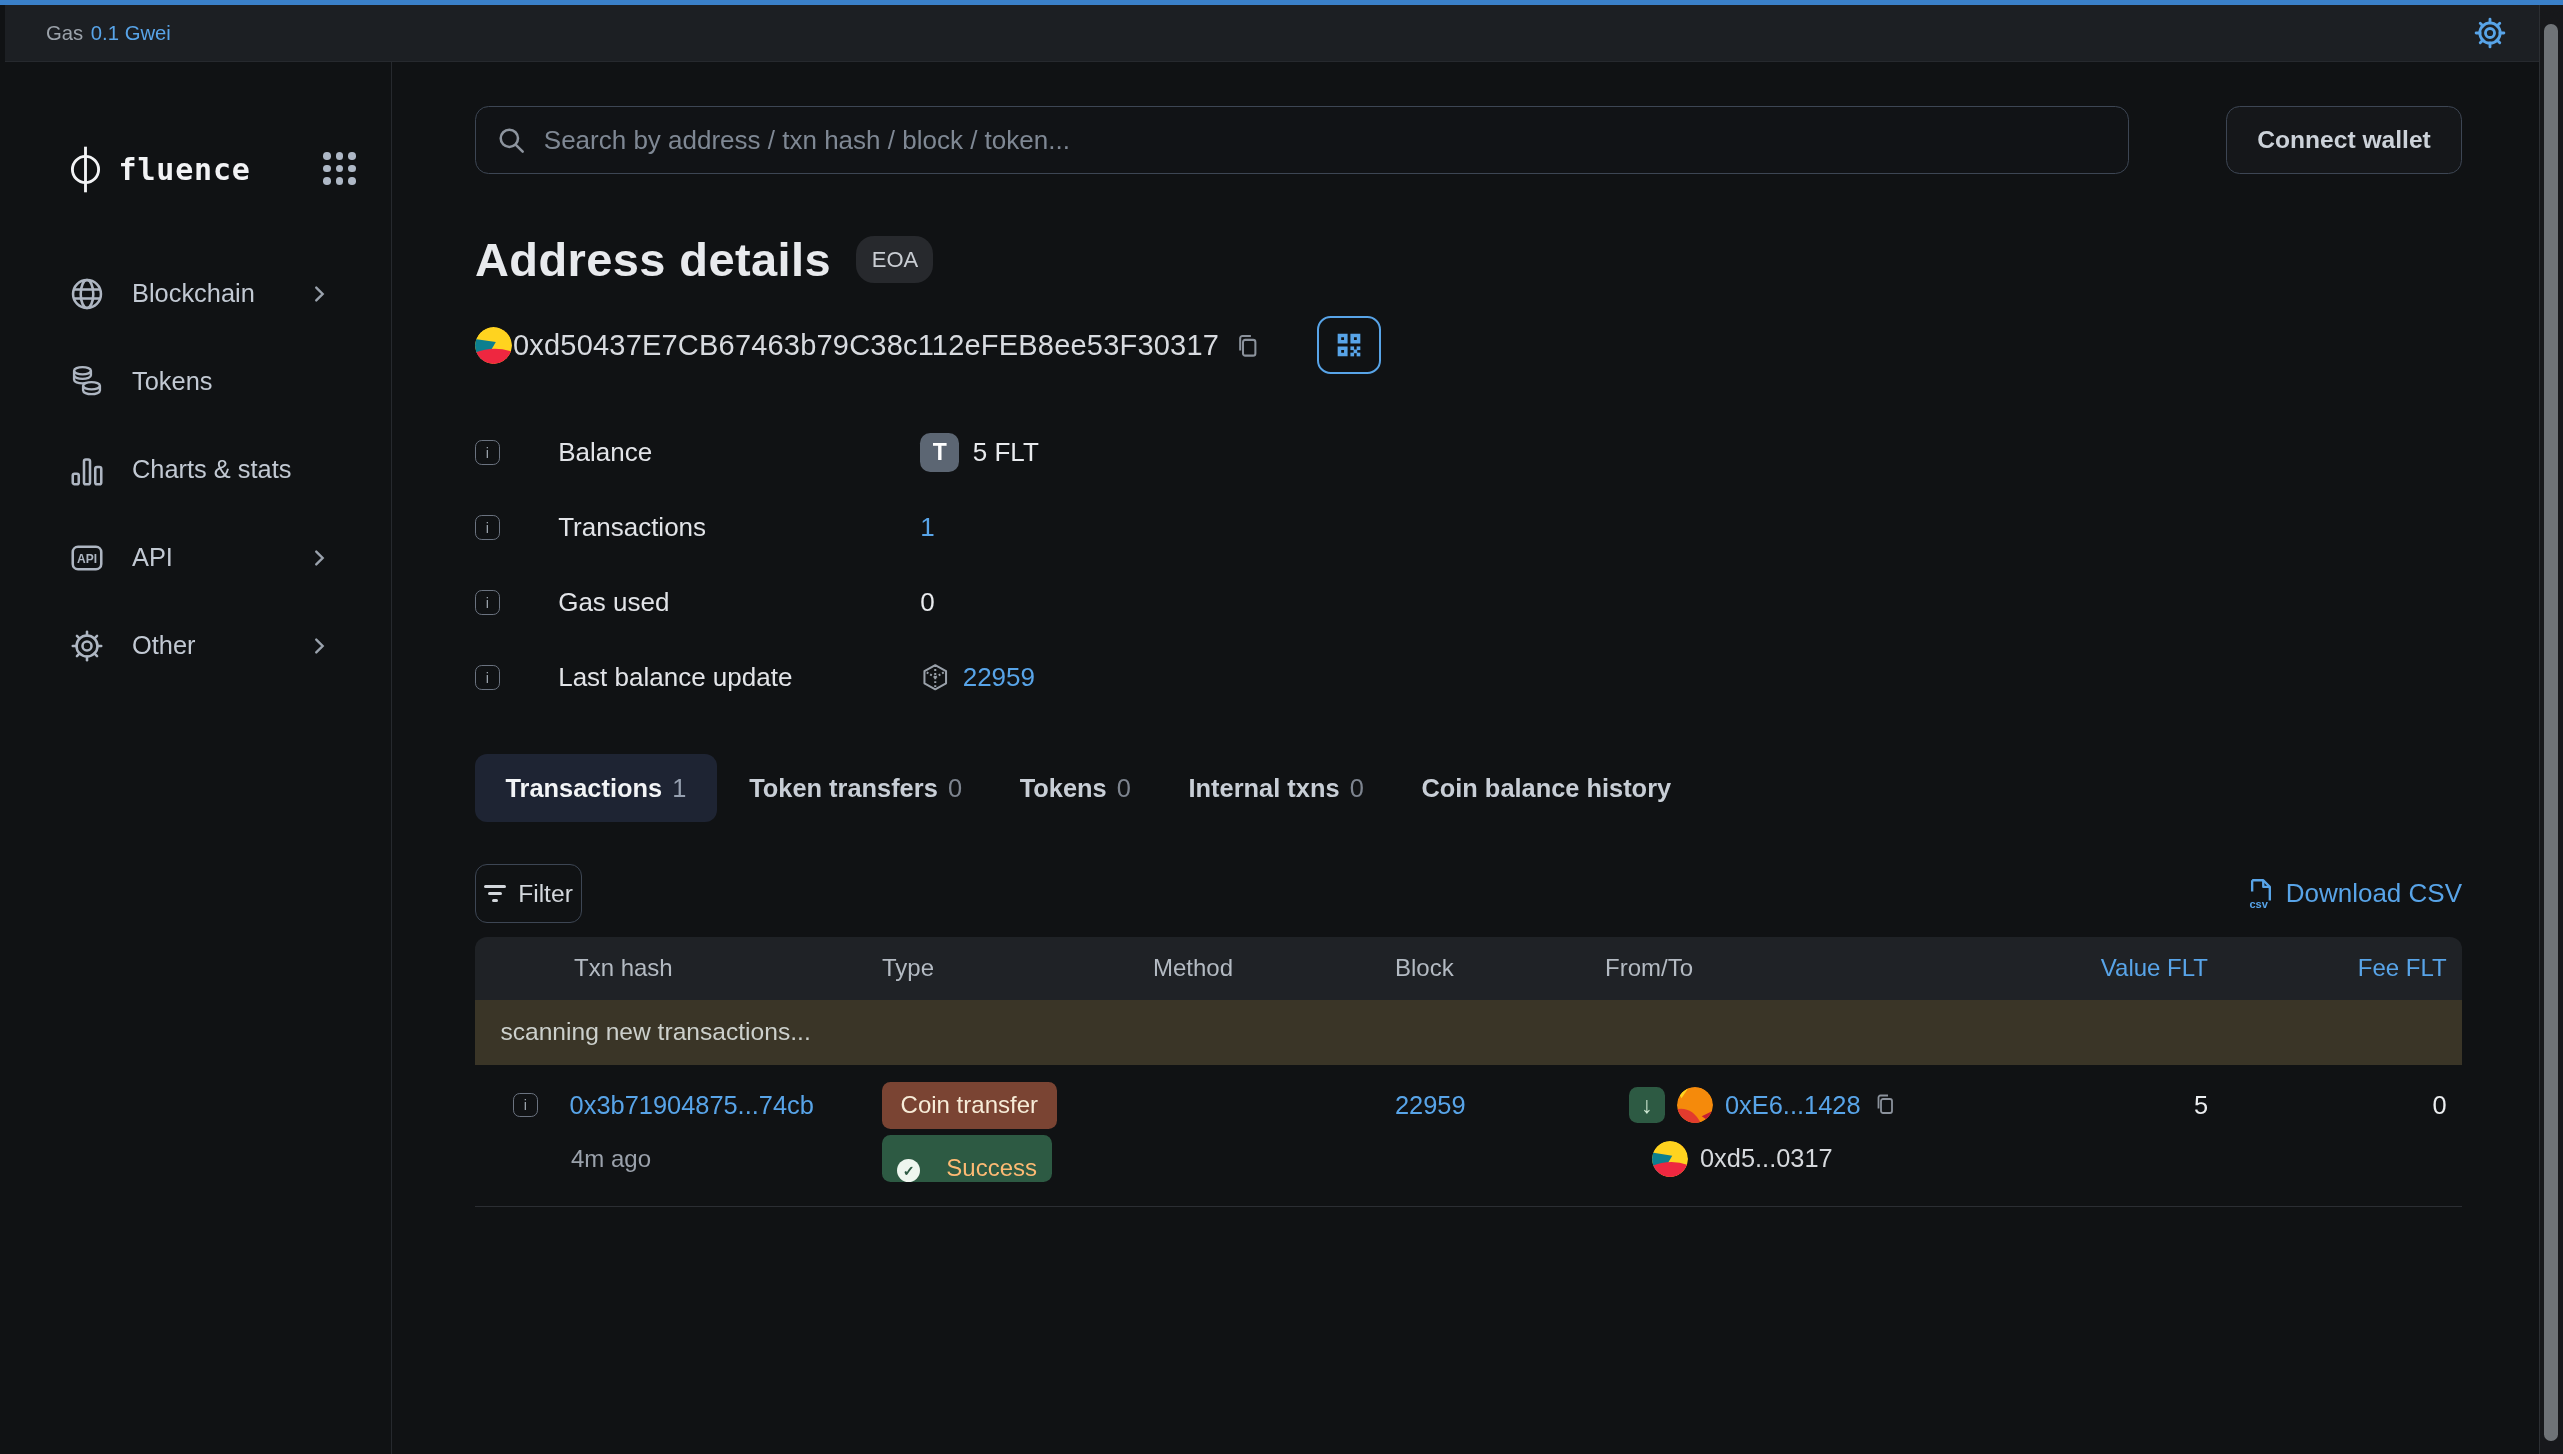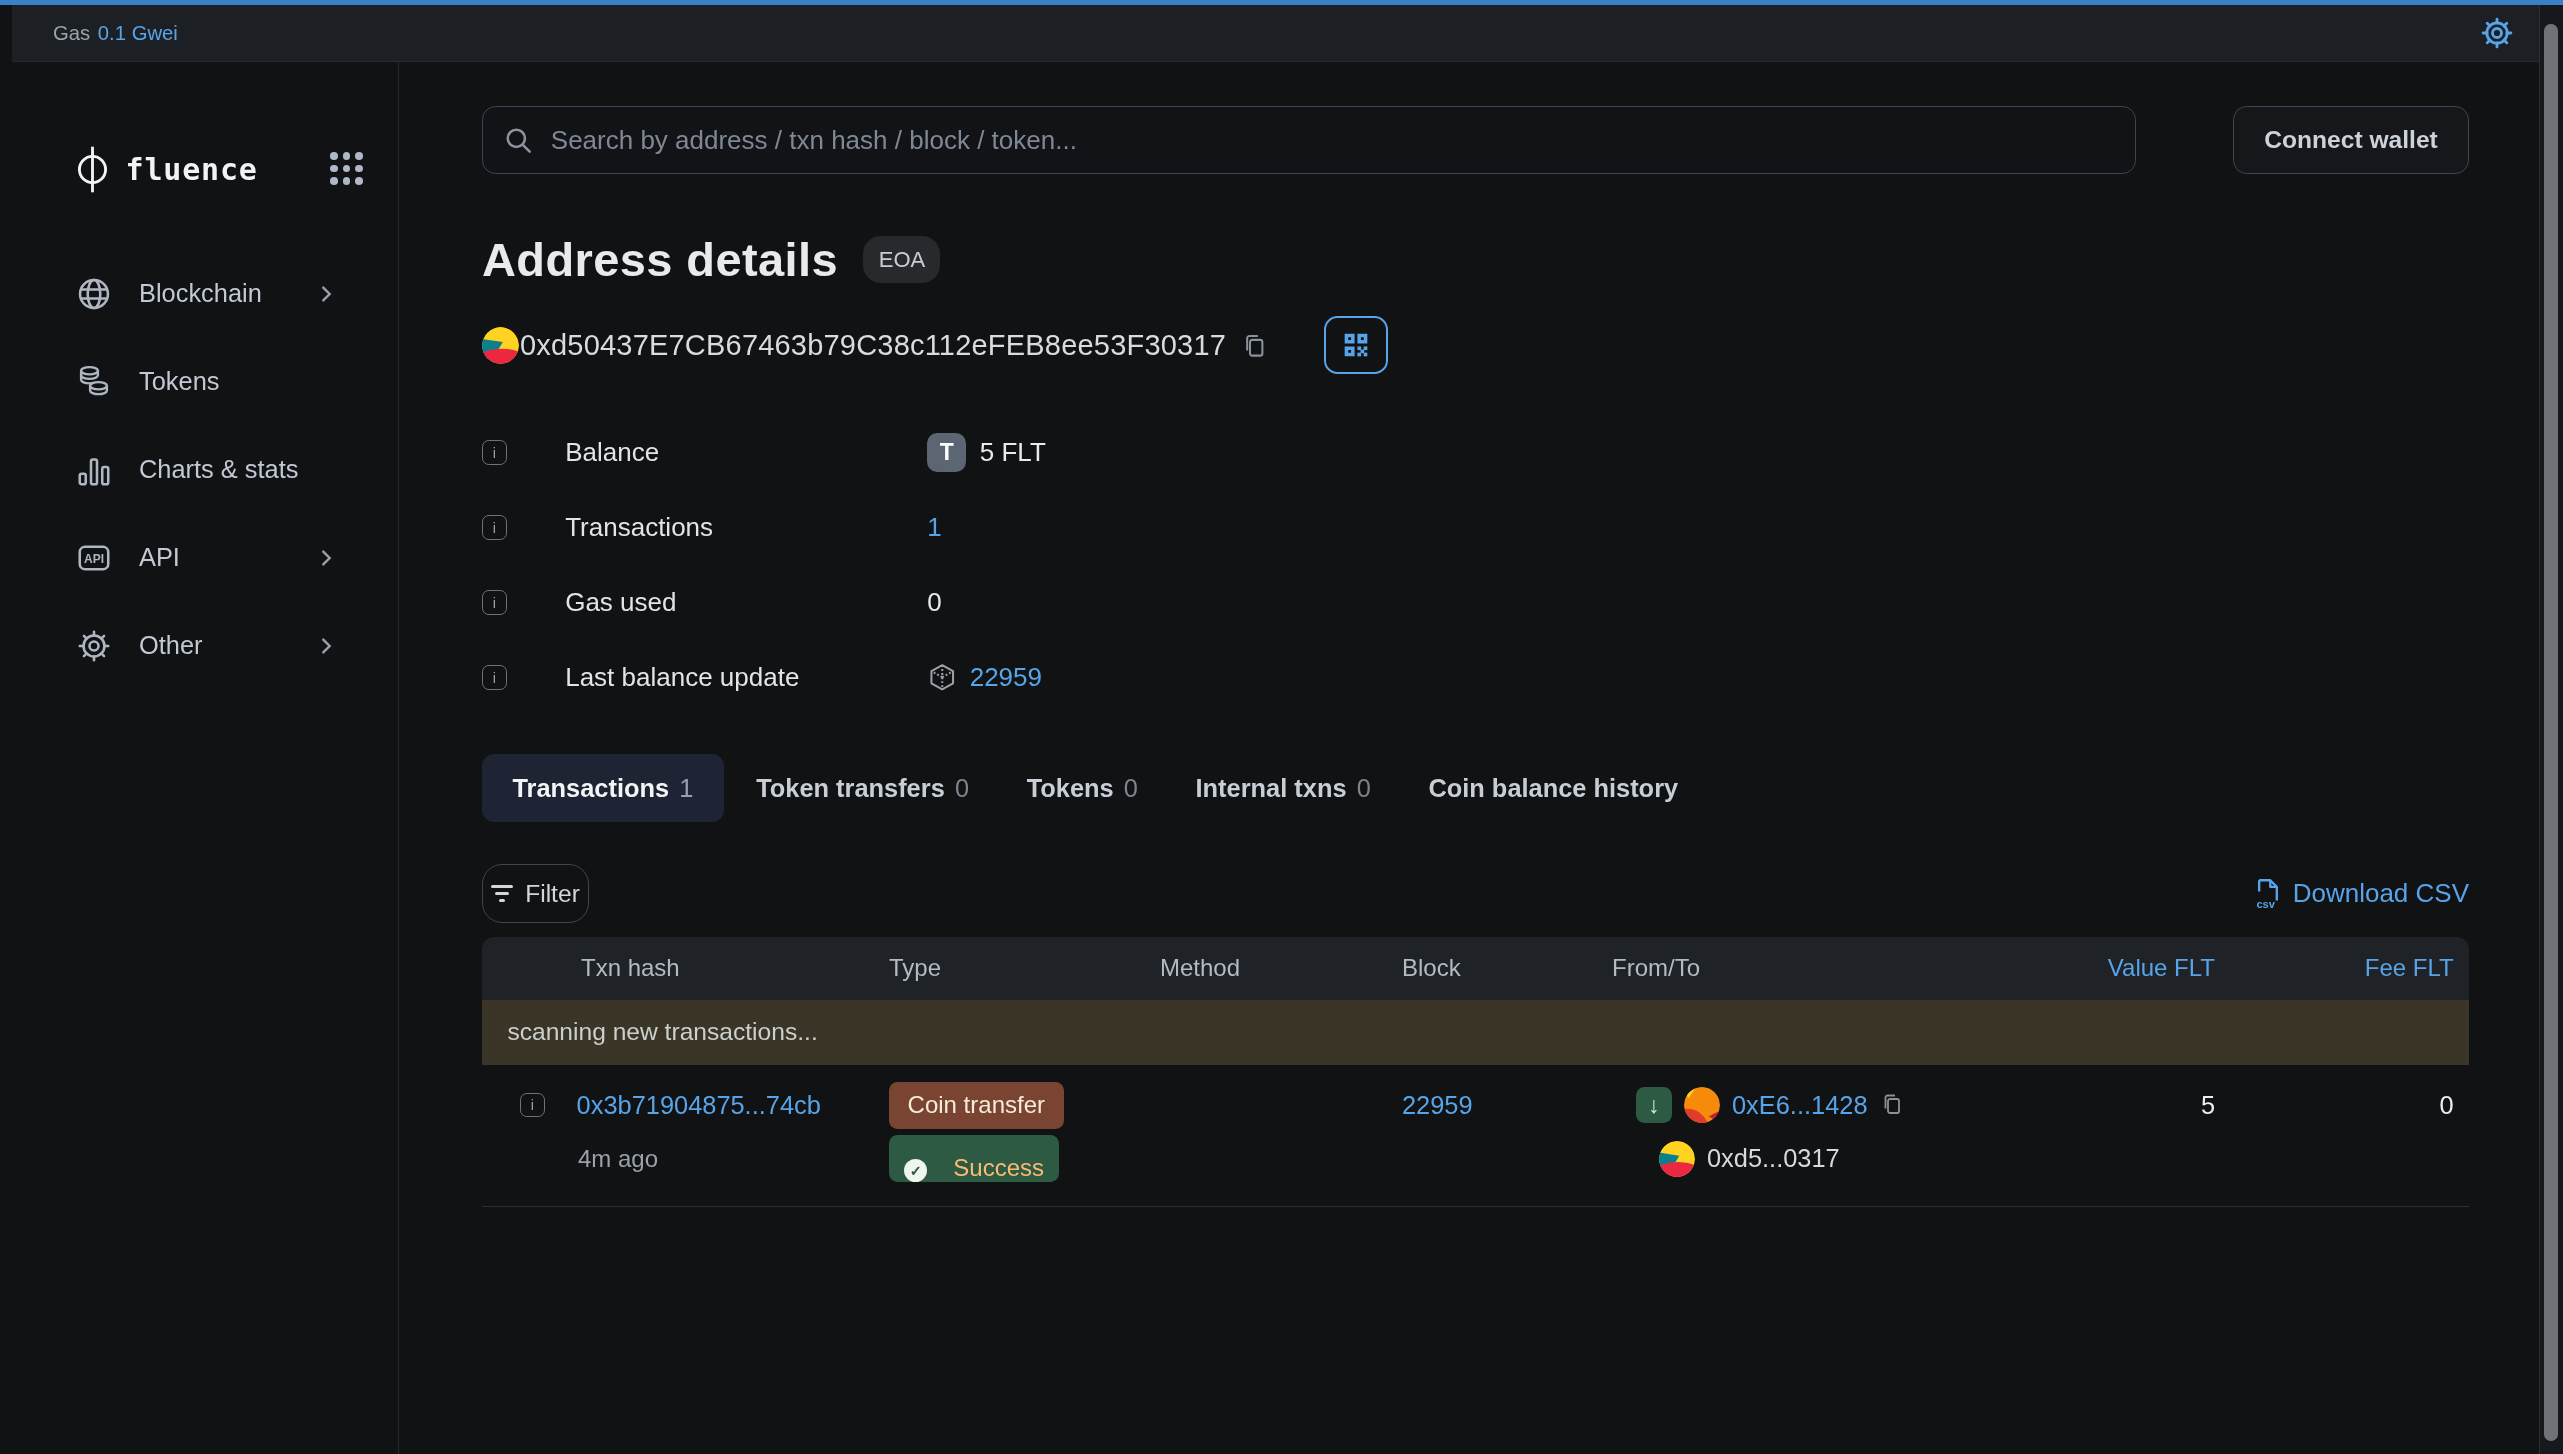--- a/index.html
+++ b/index.html
@@ -8,21 +8,21 @@
 
   .top-accent { position:absolute; top:0; left:0; width:2563px; height:5.1px;
     background:var(--topbar-line,#3a80c9); z-index:30; }
 
   
   .scroll-track { position:absolute; top:0; right:0; width:24px; height:1454px;
     background:#17181b; border-left:0.8px solid #2c2f33; z-index:20; }
   .scroll-thumb { position:absolute; top:24px; left:4.2px; width:13.6px; height:1417px;
     border-radius:6.8px; background:#6f7377; }
 
-  .app { position:absolute; top:0; left:12px; width:2539px; height:1454px; }
+  .app { position:absolute; top:0; left:5px; width:2539px; height:1454px; }
 
   
   .topbar { height:62px; padding-top:5.1px; background:#1c1f23; border-bottom:0.8px solid #26292e;
     display:flex; align-items:center; padding-left:41px; padding-right:37px; }
   .gas { font-size:20.3px; display:flex; gap:7.6px; }
   .gas-label { color:#9ca3ab; }
   .gas-value { color:var(--accent-blue,#58a4e8); }
   .topbar-gear { margin-left:auto; width:34px; height:34px; color:var(--accent-blue,#58a4e8);
     display:flex; align-items:center; justify-content:center; cursor:pointer; }
 
@@ -90,21 +90,21 @@
 
   
   .tabs { margin-top:39px; display:flex; align-items:center; gap:6.8px; }
   .tab { height:68px; display:flex; align-items:center; padding:0 25.4px; border-radius:12px;
     font-size:25.4px; font-weight:bold; color:#c8ced6; cursor:pointer; }
   .tab .count { margin-left:10.2px; font-weight:normal; color:#7d848f; }
   .tab.active { background:#1e2433; color:#f2f4f6; padding:0 30.5px; }
   .tab.active .count { color:#96a0b0; }
 
   .toolbar { margin-top:42px; display:flex; align-items:center; }
-  .filter-btn { width:107px; height:59px; border:1.7px solid #3d4654; border-radius:20px;
+  .filter-btn { width:107px; height:59px; border:1.7px solid #3d4654; border-radius:12px;
     background:transparent; display:flex; align-items:center; justify-content:center; gap:12px;
     color:#d3d7dc; font-size:24.6px; cursor:pointer; }
   .funnel { display:flex; flex-direction:column; align-items:center; gap:4.2px; }
   .funnel i { display:block; height:3px; border-radius:1.7px; background:#d3d7dc; }
   .funnel i:nth-child(1){ width:22px; } .funnel i:nth-child(2){ width:13.6px; }
   .funnel i:nth-child(3){ width:6px; }
   .csv-link { margin-left:auto; display:flex; align-items:center; gap:10.2px;
     color:var(--accent-blue,#58a4e8); font-size:26px; cursor:pointer; }
   .csv-icon { width:32px; height:34px; }
 

